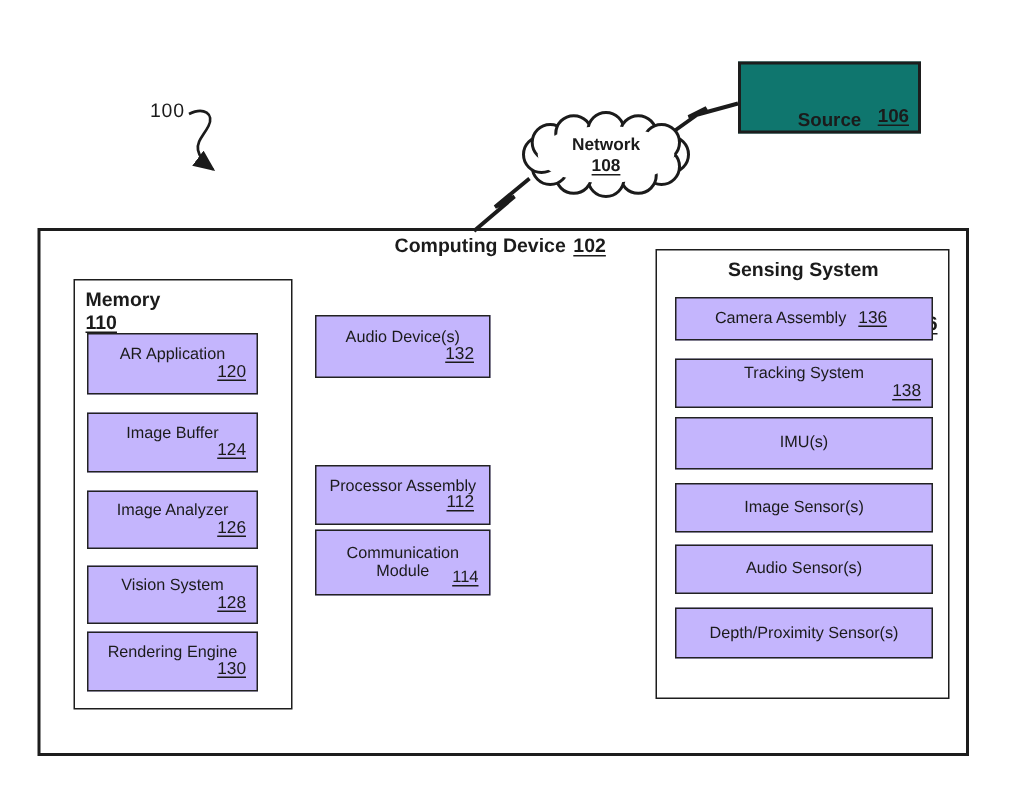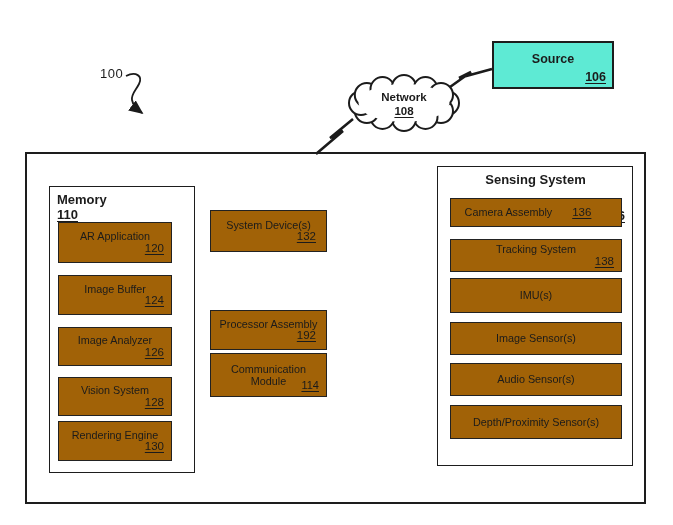--- a/index.html
+++ b/index.html
@@ -28,41 +28,41 @@
   }
   .memory-box .group-header { justify-content:space-between; padding-right:27px;flex-direction:column; }
   .sensing-box .group-header { justify-content:center; }
   .sensing-box .group-header .ref-inline {
     position:absolute; right:7px; top:5px;margin-top:36px;
   }
   .ref-inline { text-decoration:underline; text-underline-offset:2px; }
   .diagram-title .ref-inline { margin-left:5px; }
 
   .box {
-    position:absolute; border:1.5px solid #222; background:#a16207; z-index:4;
+    position:absolute; border:1.5px solid #222; background:#c4b5fd; z-index:4;
     display:flex; flex-direction:column; align-items:center; justify-content:center;
     text-align:center; font-size:10.8px; line-height:1.15;
   }
   .box .lbl { display:block; }
   .box .ref {
     display:block; align-self:flex-end; margin:-1px 10px 0 0;
     font-size:11.5px; text-decoration:underline; text-underline-offset:1.5px;
   }
   .box.inline { flex-direction:row; justify-content:center; gap:4px; }
-  .box.inline .ref { align-self:center; margin:16px; }
+  .box.inline .ref { align-self:center; margin:4px; }
   .box .ref-abs {
     position:absolute; right:7px; bottom:4px; font-size:11px;
     text-decoration:underline; text-underline-offset:1.5px;
   }
   .box.ref-tight .ref { margin-right:7px; }
 
   .source-box {
     position:absolute; left:492px; top:41px; width:118px; height:44px;
-    border:2px solid #1d1d1d; background:#5eead4; z-index:4;
-    display:flex; align-items:flex-start; justify-content:center;
+    border:2px solid #1d1d1d; background:#0f766e; z-index:4;
+    display:flex; align-items:flex-end; justify-content:center;
     font-weight:bold; font-size:12.5px; padding-top:0;
   }
   .source-box .lbl { margin-top:9px; }
   .source-box .ref-abs { position:absolute; right:6px; bottom:3px; font-weight:bold; font-size:12.5px; text-decoration:underline; text-underline-offset:2px; }
 
   .net-label {
     position:absolute; left:350px; top:91px; width:108px; text-align:center;
     font-weight:bold; font-size:11.5px; z-index:4;
   }
   .net-ref {
@@ -116,20 +116,23 @@
   <div class="net-ref">
     <span>108</span>
   </div>
 
   <div class="source-box">
     <span class="lbl">Source</span>
     <span class="ref-abs">106</span>
   </div>
 
   <div class="outer-box"></div>
+  <div class="diagram-title">
+    <span>Computing Device</span><span class="ref-inline">102</span>
+  </div>
 
   <div class="group-box memory-box">
     <div class="group-header">
       <span>Memory</span>
       <span class="ref-inline">110</span>
     </div>
   </div>
 
   <div class="box ref-tight" style="left:58px;top:222px;width:112px;height:39px">
     <span class="lbl">AR Application</span>
@@ -146,26 +149,26 @@
   <div class="box ref-tight" style="left:58px;top:377px;width:112px;height:37px">
     <span class="lbl">Vision System</span>
     <span class="ref">128</span>
   </div>
   <div class="box ref-tight" style="left:58px;top:421px;width:112px;height:38px">
     <span class="lbl">Rendering Engine</span>
     <span class="ref">130</span>
   </div>
 
   <div class="box" style="left:210px;top:210px;width:115px;height:40px">
-    <span class="lbl">System Device(s)</span>
+    <span class="lbl">Audio Device(s)</span>
     <span class="ref">132</span>
   </div>
   <div class="box" style="left:210px;top:310px;width:115px;height:38px">
     <span class="lbl">Processor Assembly</span>
-    <span class="ref">192</span>
+    <span class="ref">112</span>
   </div>
   <div class="box" style="left:210px;top:353px;width:115px;height:42px">
     <span class="lbl">Communication</span>
     <span class="lbl">Module</span>
     <span class="ref-abs">114</span>
   </div>
 
   <div class="group-box sensing-box">
     <div class="group-header">
       <span>Sensing System</span>

